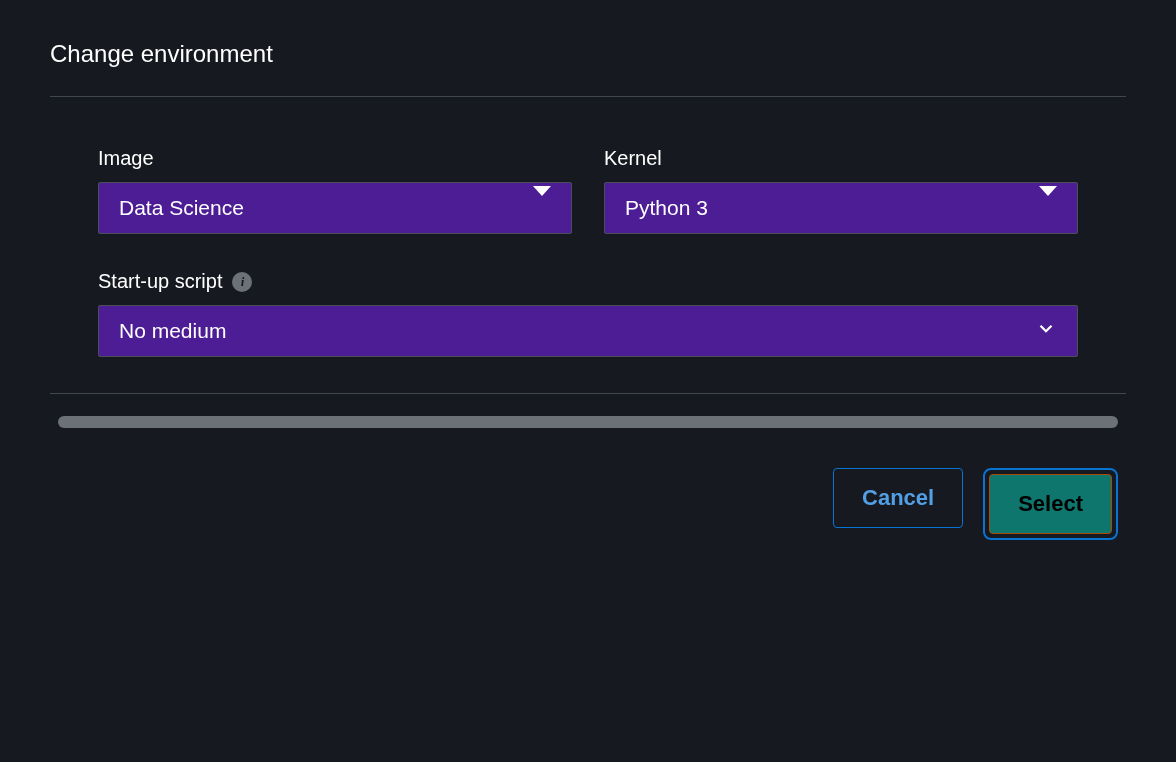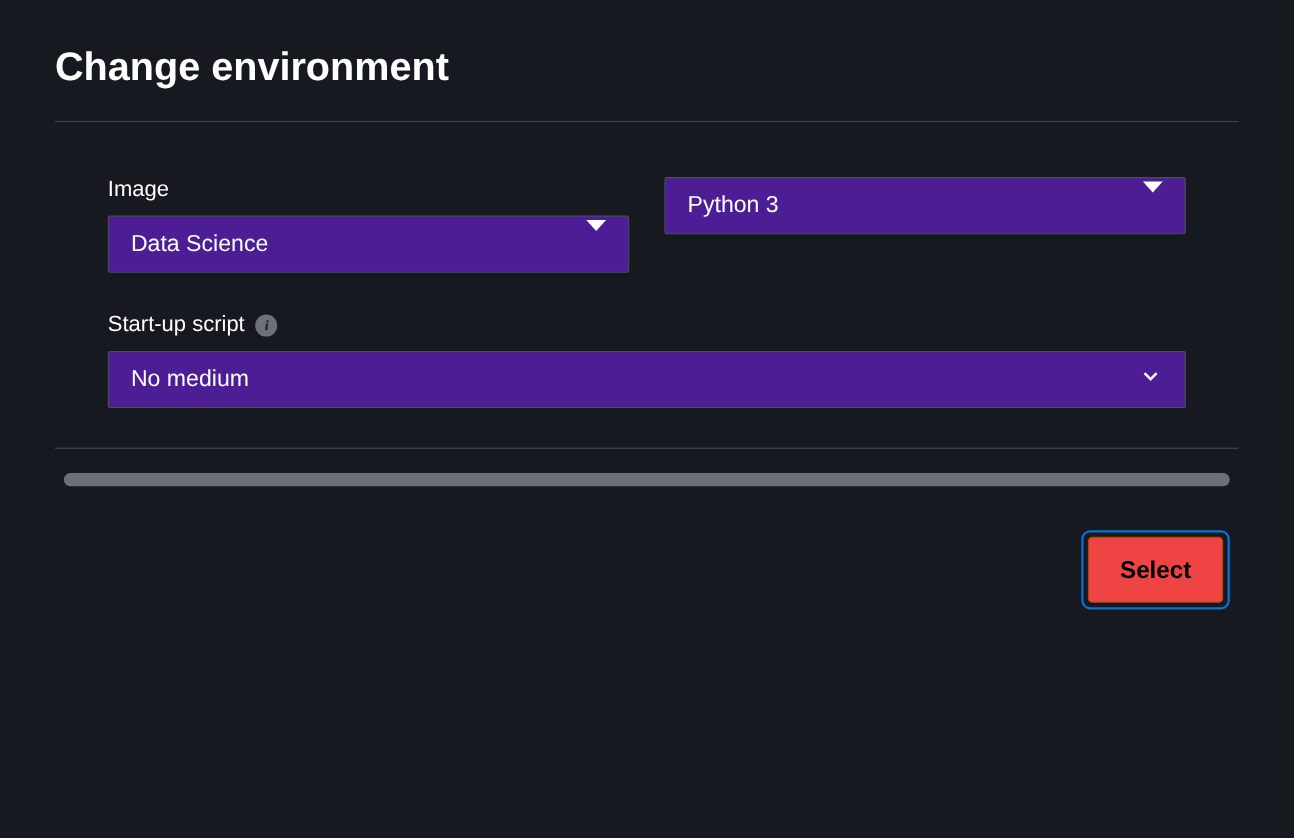--- a/index.html
+++ b/index.html
@@ -16,22 +16,22 @@
       overflow: hidden;
     }
     .modal {
       padding: 40px 50px 30px 50px;
       background: #16191f;
       width: 100%;
       height: 100%;
       position: relative;
     }
     .modal-title {
-      font-size: 36px;
-      font-weight: 700;
+      font-size: 24px;
+      font-weight: 400;
       color: #ffffff;
       margin-bottom: 28px;
     }
     .divider {
       border: none;
       border-top: 1px solid #414750;
       margin-bottom: 50px;
     }
     .form-area {
       padding: 0 48px;
@@ -134,21 +134,21 @@
       display: inline-flex;
       align-items: center;
       justify-content: center;
     }
     .btn-cancel {
       background: transparent;
       border: 1.5px solid #0972d3;
       color: #539fe5;
     }
     .btn-select {
-      background: #ef4444;
+      background: #0f766e;
       border: 1.5px solid #a84c05;
       color: #000000;
       position: relative;
     }
     .btn-select-wrapper {
       border: 2px solid #0972d3;
       border-radius: 8px;
       padding: 4px;
       display: inline-flex;
     }
@@ -167,20 +167,21 @@
         <div class="label">Image</div>
         <div class="select-box">
           <span>Data Science</span>
           <span class="caret">
             <span class="caret-triangle"></span>
           </span>
         </div>
       </div>
 
       <div class="field">
+        <div class="label">Kernel</div>
         <div class="select-box">
           <span>Python 3</span>
           <span class="caret">
             <span class="caret-triangle"></span>
           </span>
         </div>
       </div>
     </div>
 
 
@@ -200,17 +201,18 @@
         </div>
       </div>
     </div>
 
   </div>
 
   <hr class="footer-divider">
   <div class="scrollbar"></div>
 
   <div class="button-row">
+    <button class="btn btn-cancel">Cancel</button>
     <span class="btn-select-wrapper">
       <button class="btn btn-select">Select</button>
     </span>
   </div>
 </div>
 
 </body></html>

